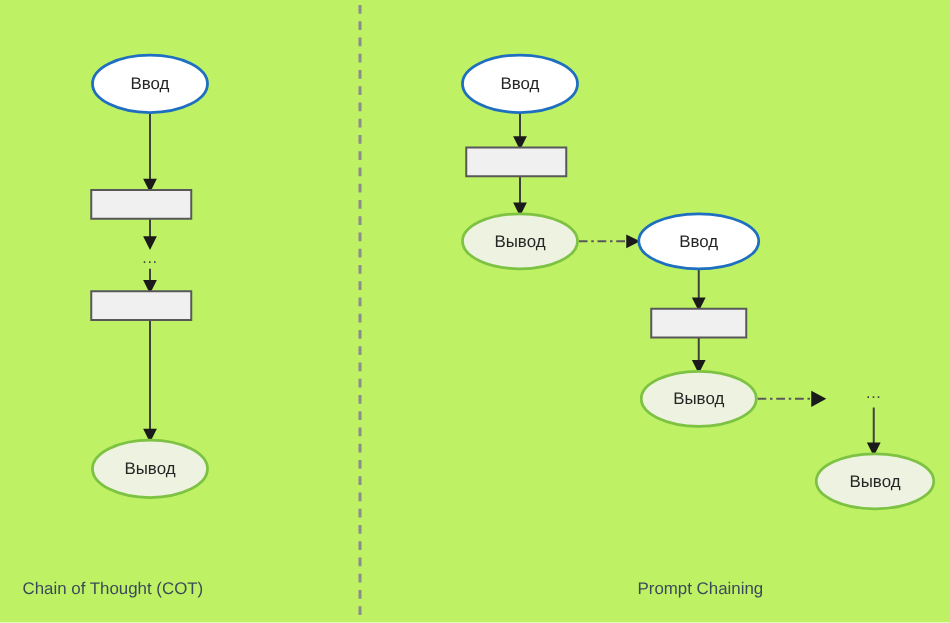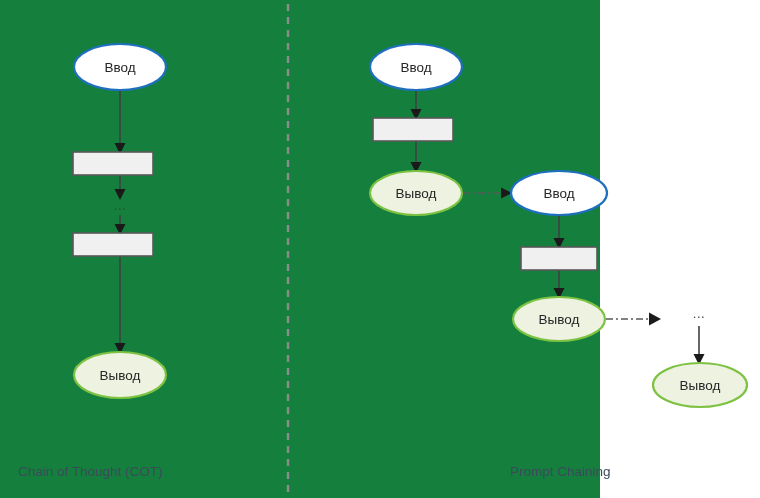--- a/index.html
+++ b/index.html
@@ -9,23 +9,23 @@
     background: #ffffff;
   }
   body {
     width: 760px;
     height: 498px;
     overflow: hidden;
     font-family: "Liberation Sans", sans-serif;
   }
   #diagram-canvas {
     position: relative;
-    width: 600px;
+    width: 760px;
     height: 498px;
-    background: #15803d;
+    background: #bef264;
   }
   svg#diagram-svg {
     position: absolute;
     left: 0;
     top: 0;
     width: 760px;
     height: 498px;
     display: block;
   }
   text.node-label {

